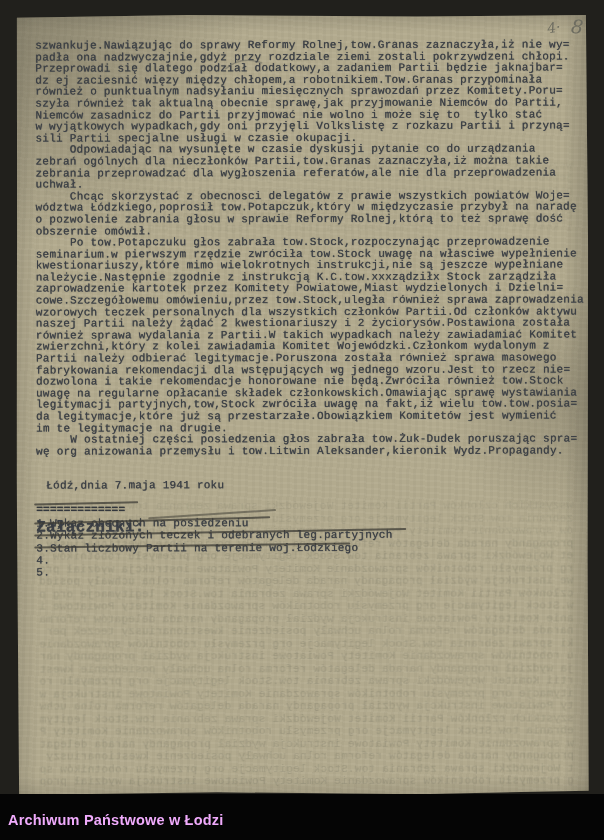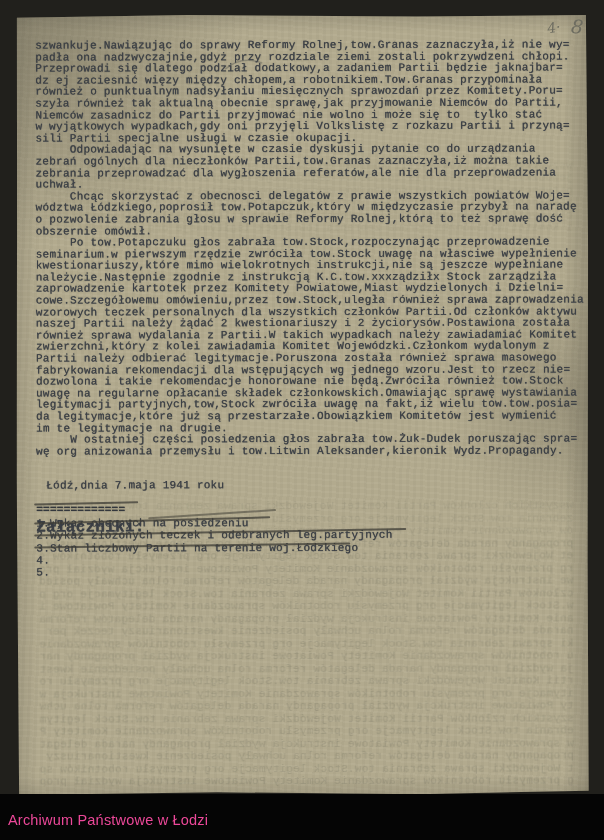--- a/index.html
+++ b/index.html
@@ -7,22 +7,22 @@
     width:604px;height:840px;position:relative;overflow:hidden;
     background:#21201c;
     font-family:"Liberation Sans", sans-serif;
   }
   #stage{position:absolute;inset:0;}
   
   .bottom-strip{
     position:absolute;left:0;right:0;bottom:0;height:46px;background:#050505;
   }
   .archive-caption{
-    position:absolute;left:8px;bottom:12px;color:#ec4899;
-    font-family:"Liberation Sans", sans-serif;font-weight:normal;font-size:14.5px;
+    position:absolute;left:8px;bottom:12px;color:#f0abfc;
+    font-family:"Liberation Sans", sans-serif;font-weight:bold;font-size:14.5px;
     letter-spacing:.2px;
   }
   
   .paper{
     position:absolute;left:16px;top:14px;width:573px;height:782px;
     background:
       radial-gradient(circle at 4% 3%, rgba(60,58,48,.30), rgba(0,0,0,0) 22%),
       radial-gradient(circle at 96% 50%, rgba(50,48,40,.18), rgba(0,0,0,0) 18%),
       linear-gradient(to right, rgba(0,0,0,.10), rgba(0,0,0,0) 22px),
       linear-gradient(to left, rgba(0,0,0,.16), rgba(0,0,0,0) 26px),

